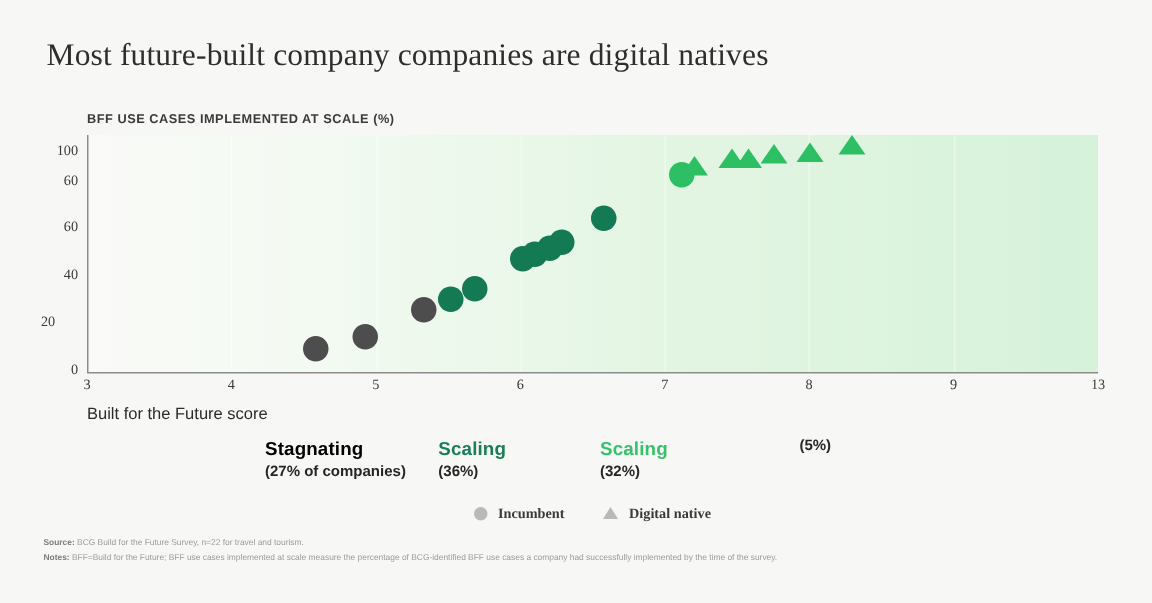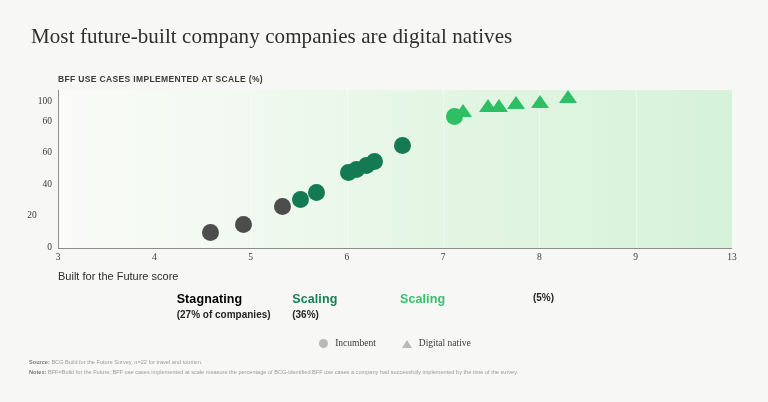--- a/index.html
+++ b/index.html
@@ -141,22 +141,23 @@
     display: flex;
     justify-content: center;
     align-items: center;
     gap: 26px;
     font-size: 9.5px;
     font-family: "Liberation Serif", serif;
     color: #3a3a3a;
   }
   .legend-item {
     display: flex;
-    align-items: flex-end;
+    align-items: flex-start;
     gap: 7px;
+    font-weight: bold;
   }
   .lg-circle {
     width: 9px;
     height: 9px;
     border-radius: 50%;
     background: #b9b9b9;
   }
   .lg-tri {
     width: 0;
     height: 0;
@@ -243,20 +244,21 @@
       <div class="catblock" style="left: 176.686px; top: 292px; width: 130px;">
         <div class="catname" style="color: #000000;">Stagnating</div>
         <div class="catpct">(27% of companies)</div>
       </div>
       <div class="catblock" style="left: 292.229px; top: 292px; width: 130px;">
         <div class="catname" style="color: rgb(26, 127, 86);">Scaling</div>
         <div class="catpct">(36%)</div>
       </div>
       <div class="catblock" style="left: 400px; top: 292px; width: 130px;">
         <div class="catname" style="color: rgb(53, 194, 106);">Scaling</div>
+        <div class="catpct">(32%)</div>
       </div>
       <div class="catblock" style="left: 532.943px; top: 292px; width: 130px;">
         <div class="catpct">(5%)</div>
       </div>
     </div>
 
   <div id="legend">
       <div class="legend-item">
         <span class="lg-circle"></span>
         <span>Incumbent</span>

